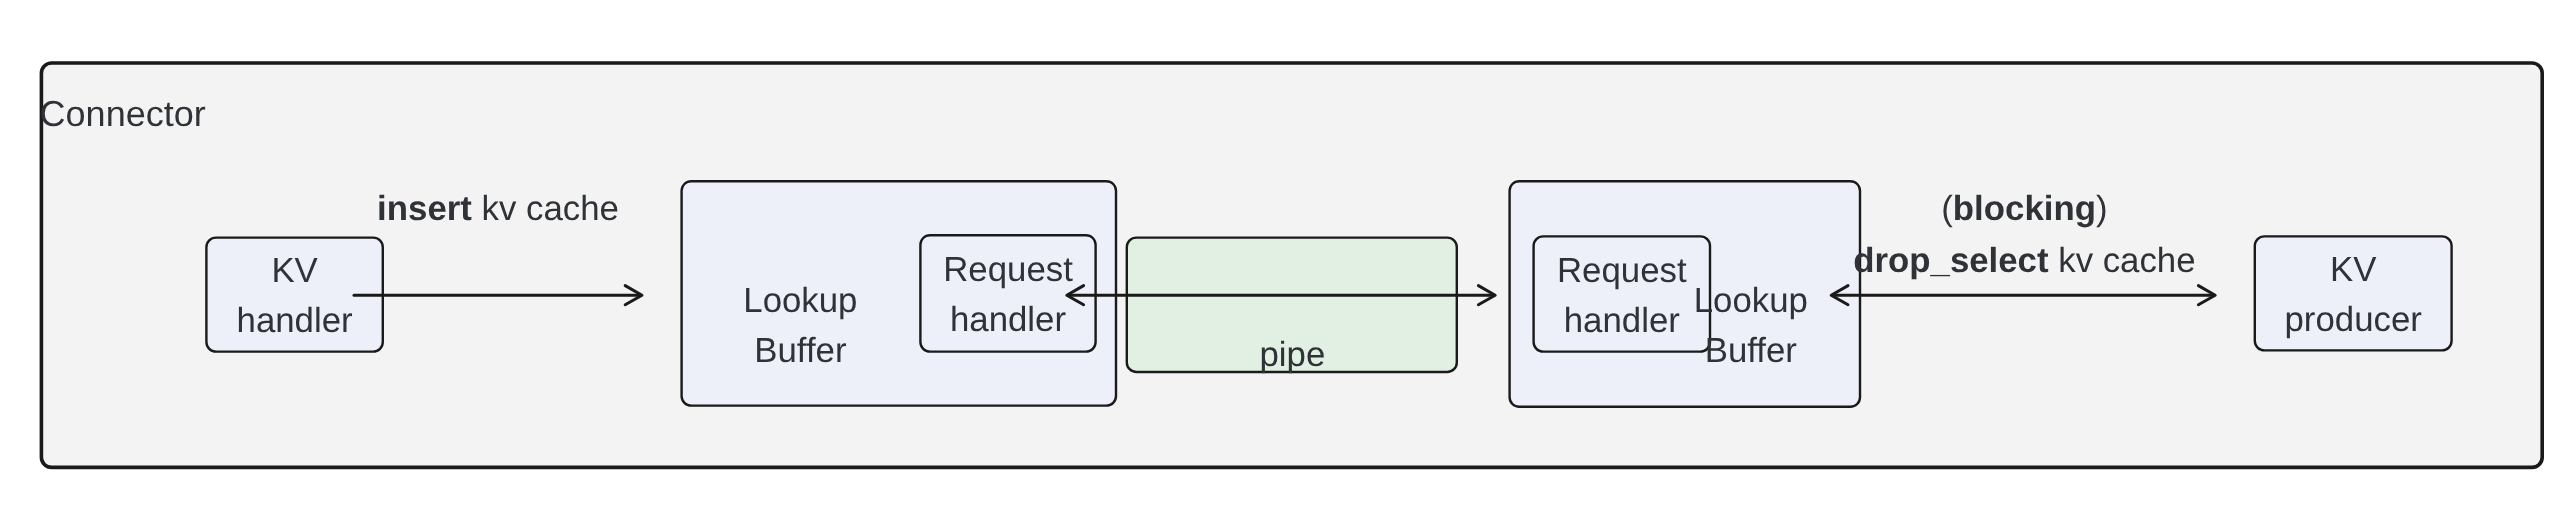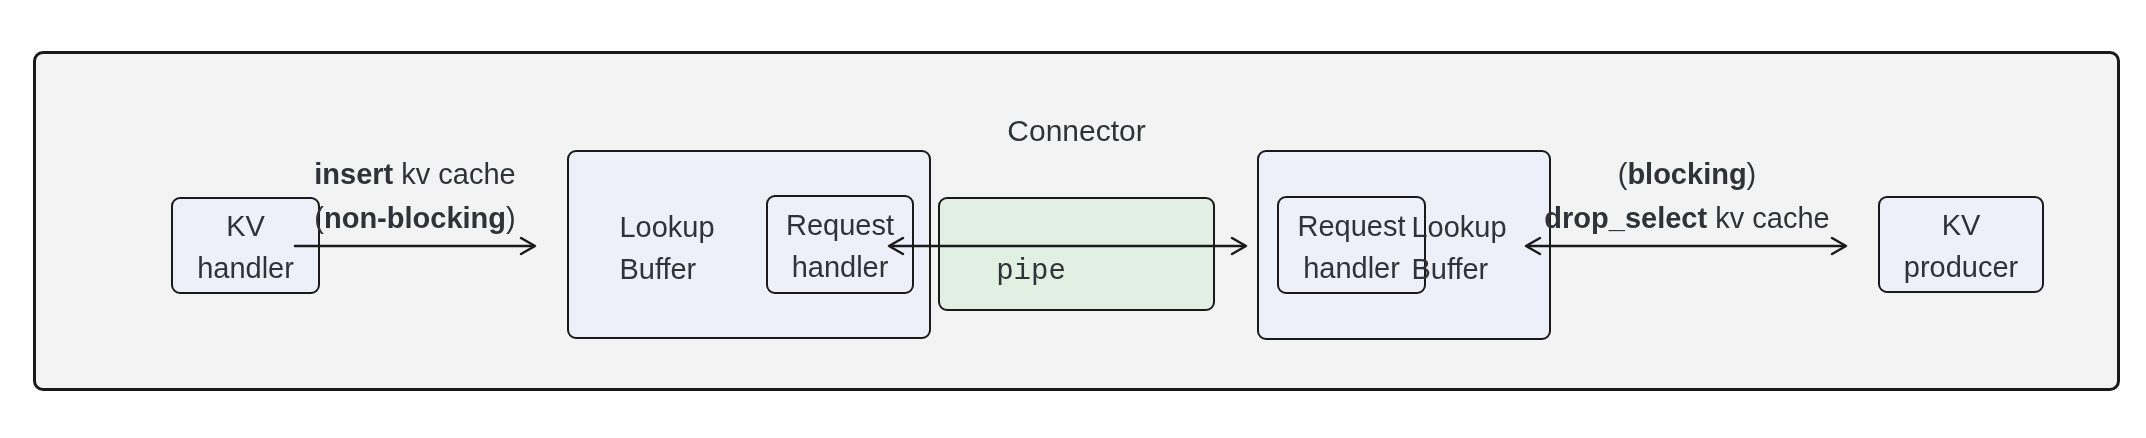--- a/index.html
+++ b/index.html
@@ -14,37 +14,37 @@
   .canvas{
     position:relative;width:2146px;height:438px;background:var(--background);
     font-family:"Liberation Sans",sans-serif;color:var(--text);overflow:hidden;
   }
   .container-box{
     position:absolute;left:33px;top:51px;width:2087px;height:340px;
     background:var(--container_fill);border:3px solid var(--border);border-radius:10px;
     box-sizing:border-box;z-index:1;
   }
   .title{
-    position:absolute;left:33px;top:78px;width:2087px;text-align:center;
-    font-size:30px;line-height:36px;z-index:3;color:var(--text);margin-top:35px;
+    position:absolute;left:33px;top:78px;width:2087px;
+    font-size:30px;line-height:36px;z-index:3;color:var(--text);
   }
   .node{
     position:absolute;background:var(--node_fill);border:2.5px solid var(--border);
     border-radius:9px;box-sizing:border-box;z-index:2;
     display:flex;flex-direction:column;align-items:center;justify-content:center;
     font-size:29px;line-height:42px;text-align:center;color:var(--text);margin-left:28px;
   }
   .node.hollow{display:block;}
   .pipe{
     position:absolute;background:var(--pipe_fill);border:2.5px solid var(--border);
     border-radius:9px;box-sizing:border-box;z-index:2;
   }
   .node-text{
-    position:absolute;z-index:3;font-size:29px;line-height:42px;text-align:left;
-    transform:translateX(-50%);color:var(--text);white-space:nowrap;
+    position:absolute;z-index:3;font-size:29px;line-height:42px;text-align:center;
+    transform:translateX(-50%);color:var(--text);white-space:nowrap;margin-top:24px;
   }
   .edge-label{
     position:absolute;z-index:4;font-size:29px;line-height:44px;text-align:center;
     transform:translateX(-50%);color:var(--text);white-space:nowrap;
   }
   .edge-label .b, .b{font-weight:bold;margin-top:39px;}
   svg.edges{position:absolute;left:0;top:0;z-index:5;pointer-events:none;}
   svg.edges path{stroke:var(--border);stroke-width:2.5px;fill:none;stroke-linecap:round;stroke-linejoin:round;}
 </style>
 </head>
@@ -64,40 +64,39 @@
   <div class="node-text" style="left:667px;top:206px;">
     <div>Lookup</div>
     <div>Buffer</div>
   </div>
   <div class="node" style="left:738px;top:195px;width:148px;height:99px;padding-top:3px;">
     <div>Request</div>
     <div>handler</div>
   </div>
 
   <div class="pipe" style="left:938px;top:197px;width:277px;height:114px;"></div>
-  <div class="node-text" style="left:1031px;top:251px;font-family:Liberation Mono, monospace;">pipe</div>
+  <div class="node-text" style="left:1077px;top:251px;">pipe</div>
 
   <div class="node hollow" style="left:1229px;top:150px;width:294px;height:190px;"></div>
   <div class="node" style="left:1249px;top:196px;width:149px;height:98px;padding-top:3px;">
     <div>Request</div>
     <div>handler</div>
   </div>
   <div class="node-text" style="left:1459px;top:206px;">
     <div>Lookup</div>
     <div>Buffer</div>
   </div>
 
   <div class="node" style="left:1850px;top:196px;width:166px;height:97px;padding-top:3px;">
     <div>KV</div>
     <div>producer</div>
   </div>
 
   <div class="edge-label" style="left:415px;top:152px;">
     <div><span class="b">insert</span><span> kv cache</span></div>
-    <div><span>(</span><span class="b">non-blocking</span><span>)</span></div>
   </div>
 
   <div class="edge-label" style="left:1687px;top:152px;">
     <div><span>(</span><span class="b">blocking</span><span>)</span></div>
     <div><span class="b">drop_select</span><span> kv cache</span></div>
   </div>
 
   <svg class="edges" width="2146" height="438" viewBox="0 0 2146 438">
 
     <g>

